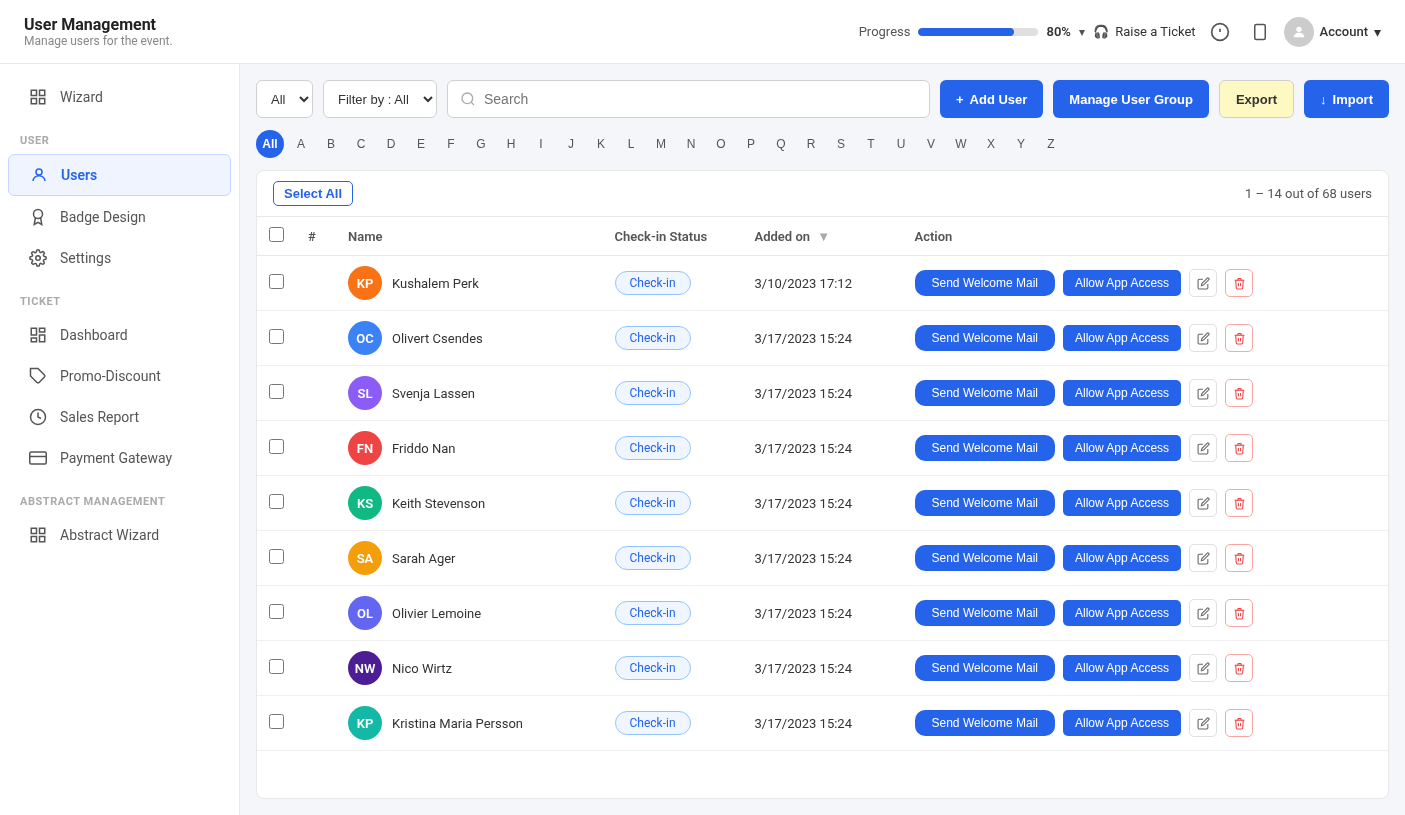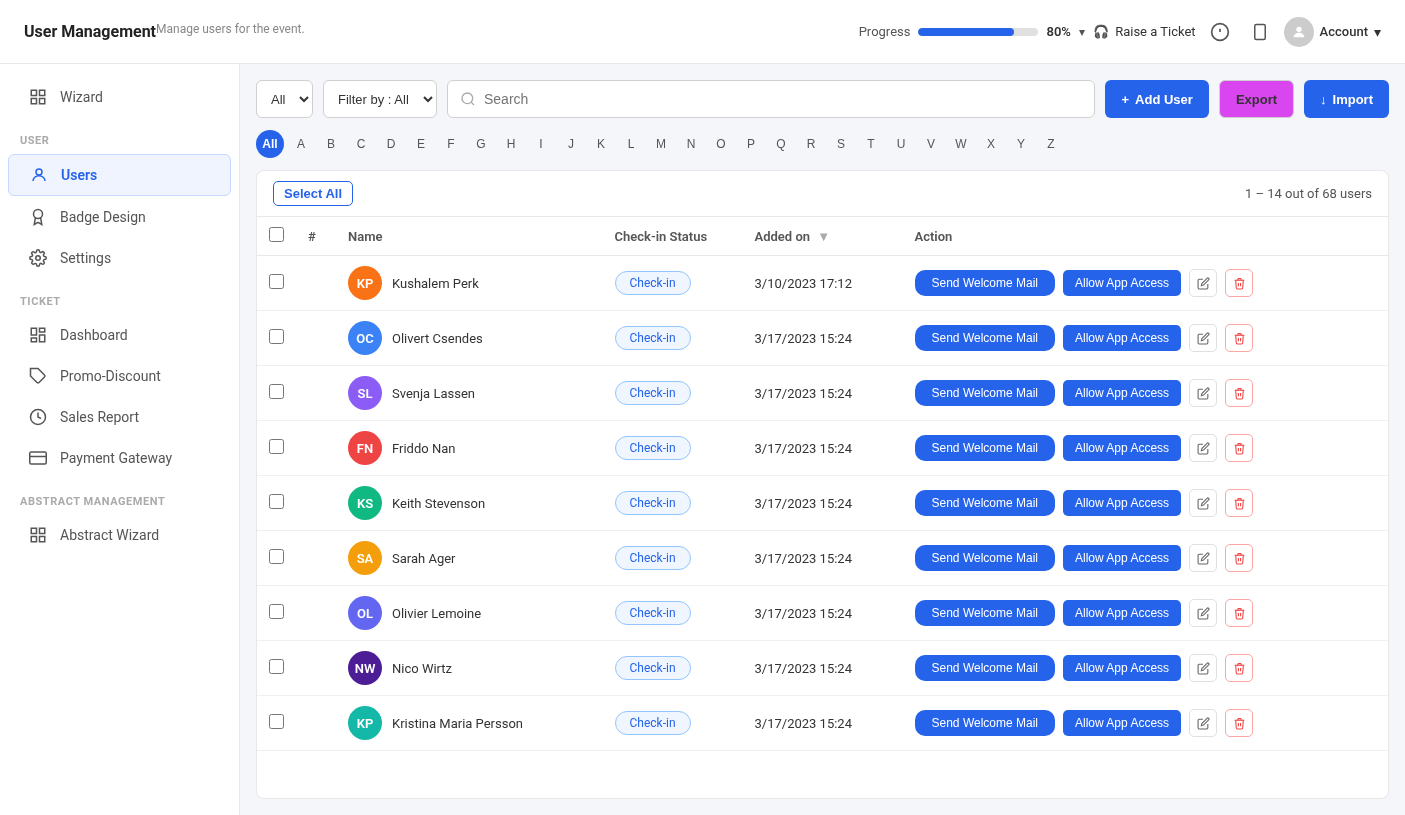--- a/index.html
+++ b/index.html
@@ -2,21 +2,21 @@
 <html><head>
   <meta charset="utf-8">
   <style>
     * { box-sizing: border-box; margin: 0; padding: 0; }
     body { font-family: -apple-system, BlinkMacSystemFont, 'Segoe UI', Roboto, sans-serif; font-size: 14px; background: #f5f6fa; color: #333; height: 815px; overflow: hidden; }
 
     .app-container { display: flex; flex-direction: column; height: 815px; }
 
     
     .header { display: flex; align-items: center; justify-content: space-between; padding: 0 24px; height: 64px; background: #fff; border-bottom: 1px solid #e8e8e8; flex-shrink: 0; }
-    .header-left { display: flex; flex-direction: row; }
+    .header-left { display: flex; flex-direction: column; }
     .header-title { font-size: 16px; font-weight: 700; color: #222; }
     .header-subtitle { font-size: 12px; color: #888; }
     .header-right { display: flex; align-items: center; gap: 8px; }
     .progress-section { display: flex; align-items: center; gap: 8px; }
     .progress-label { font-size: 13px; color: #555; }
     .progress-bar-wrap { width: 120px; height: 8px; background: #e0e0e0; border-radius: 4px; overflow: hidden; }
     .progress-bar-fill { height: 100%; background: #2563eb; border-radius: 4px; }
     .progress-pct { font-size: 13px; color: #333; font-weight: 600; }
     .progress-chevron { color: #555; font-size: 12px; cursor: pointer; }
     .raise-ticket { display: flex; align-items: center; gap: 6px; font-size: 13px; color: #333; cursor: pointer; }
@@ -38,21 +38,21 @@
     
     .main-content { flex: 1; overflow: hidden; display: flex; flex-direction: column; padding: 16px; gap: 12px; }
 
     
     .toolbar { display: flex; align-items: center; gap: 10px; flex-shrink: 0; }
     .filter-select { height: 38px; border: 1px solid #d0d0d0; border-radius: 6px; padding: 0 10px; font-size: 13px; color: #333; background: #fff; cursor: pointer; }
     .search-box { display: flex; align-items: center; gap: 8px; flex: 1; height: 38px; border: 1px solid #d0d0d0; border-radius: 6px; padding: 0 12px; background: #fff; justify-content: space-between; }
     .search-box input { border: none; outline: none; font-size: 14px; color: #555; flex: 1; background: transparent; }
     .btn { height: 38px; padding: 0 16px; border-radius: 6px; font-size: 13px; font-weight: 600; cursor: pointer; display: flex; align-items: center; gap: 6px; border: none; }
     .btn-primary { background: #2563eb; color: #fff; }
-    .btn-secondary { background: #d946ef; color: #333; border: 1px solid #d0d0d0; }
+    .btn-secondary { background: #fef9c3; color: #333; border: 1px solid #d0d0d0; }
     .btn-import { background: #2563eb; color: #fff; }
 
     
     .alphabet-row { display: flex; align-items: center; gap: 4px; flex-shrink: 0; }
     .alpha-btn { width: 26px; height: 26px; display: flex; align-items: center; justify-content: center; font-size: 12px; cursor: pointer; border-radius: 4px; color: #555; border: none; background: transparent; }
     .alpha-btn.active { background: #2563eb; color: #fff; border-radius: 50%; width: 28px; height: 28px; font-weight: 700; }
 
     
     .table-container { flex: 1; overflow: auto; background: #fff; border-radius: 8px; border: 1px solid #e8e8e8; }
     .table-header-row { display: flex; align-items: center; padding: 10px 16px; border-bottom: 1px solid #e8e8e8; gap: 8px; }
@@ -257,20 +257,23 @@
         <div class="search-box">
           <svg width="16" height="16" viewBox="0 0 24 24" fill="none" stroke="#aaa" stroke-width="2">
               <circle cx="11" cy="11" r="8"></circle>
               <line x1="21" y1="21" x2="16.65" y2="16.65"></line>
             </svg>
           <input type="text" placeholder="Search" style="">
         </div>
         <button class="btn btn-primary">
           <span>+</span>
           <span>Add User</span>
+        </button>
+        <button class="btn btn-primary">
+          <span>Manage User Group</span>
         </button>
         <button class="btn btn-secondary">
           <span>Export</span>
         </button>
         <button class="btn btn-import">
           <span>↓</span>
           <span>Import</span>
         </button>
       </div>
 

